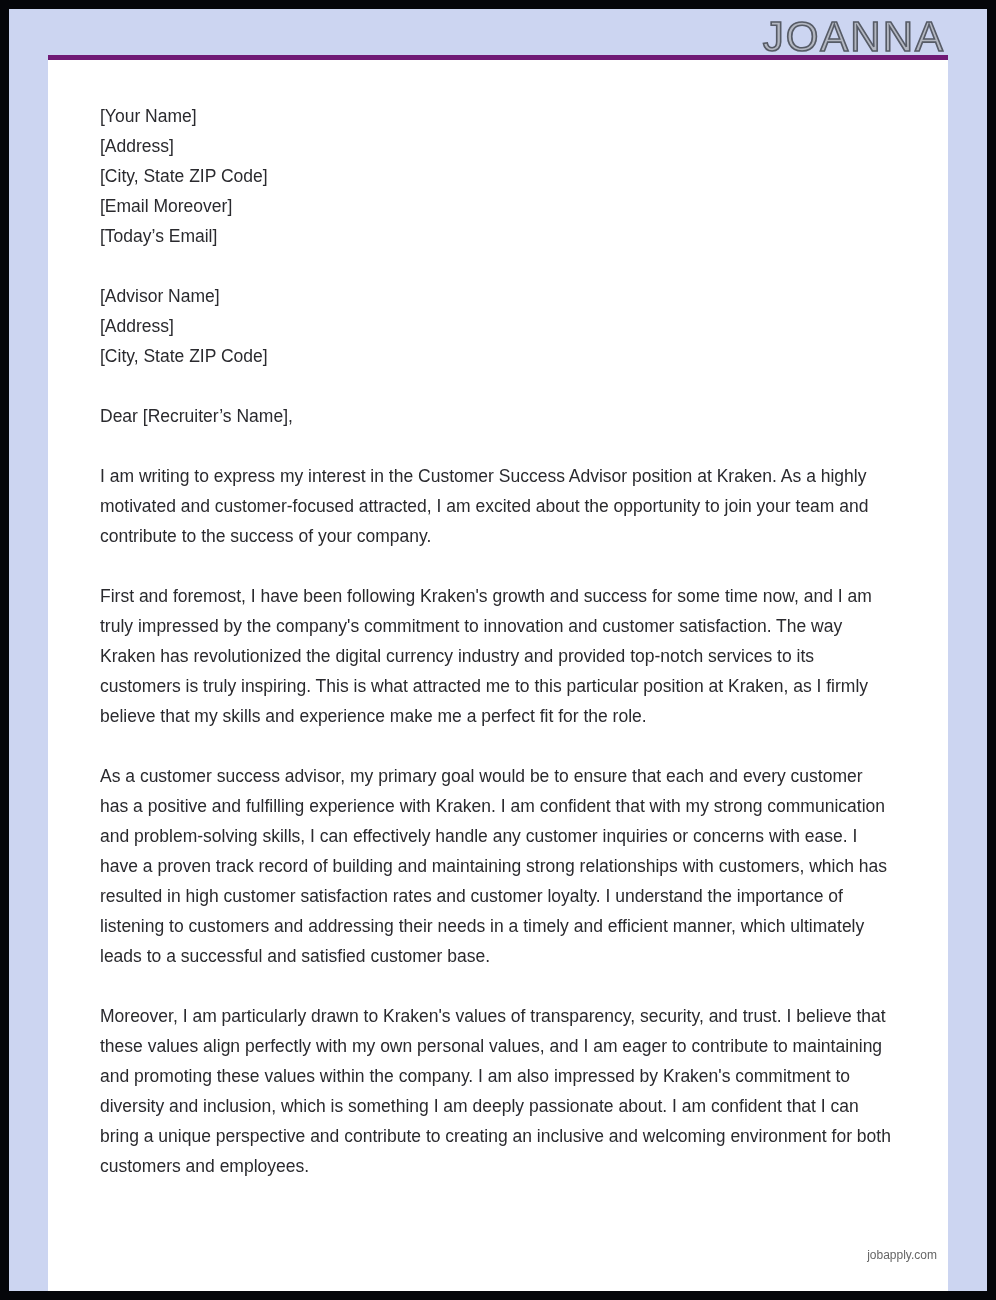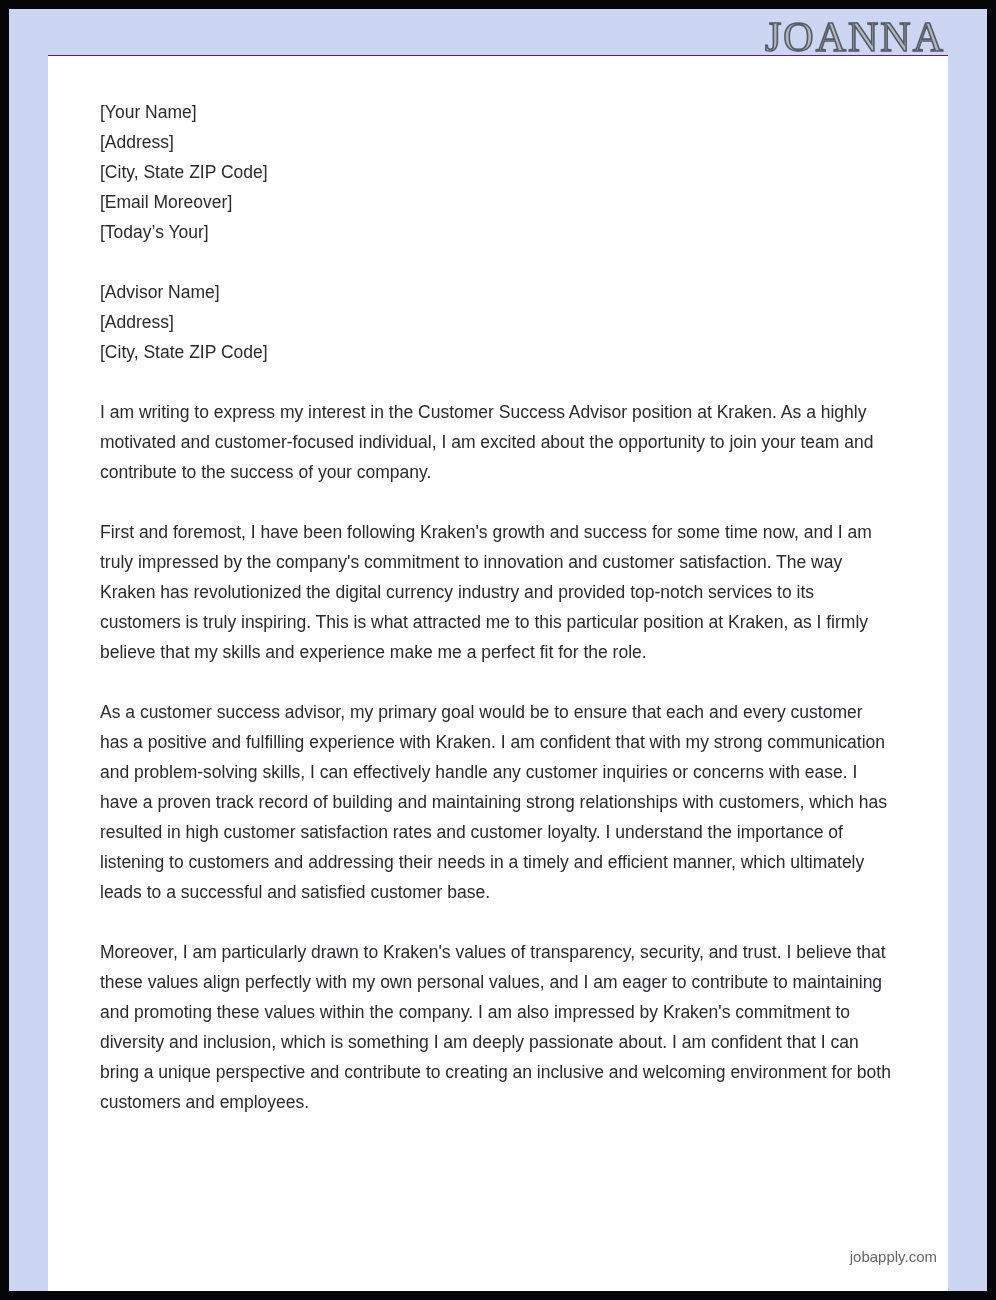--- a/index.html
+++ b/index.html
@@ -10,83 +10,84 @@
     position:relative;
     width:996px; height:1300px;
     background:#ccd5f1;
     border:9px solid #05060a;
     overflow:hidden;
   }
 
   .brand {
     position:absolute;
     top:4px; right:42px;
-    font-family:Liberation Serif, serif;
+    font-family:Liberation Sans, sans-serif;
     font-size:42px;
     font-weight:400;
     letter-spacing:2px;
     color:#b3b7c1;
     -webkit-text-stroke:1.6px #565b66;
     text-shadow:0 0 1px #565b66;
   }
 
   .paper {
     position:absolute;
     left:39px; top:46px;
     width:900px; bottom:0;
     background:#ffffff;
-    border-top:1px solid #701a75;
+    border-top:5px solid #701a75;
   }
 
   .content {
     padding:41px 53px 0 52px;
     font-size:17.5px;
     line-height:30px;
     color:#2a2a2e;
   }
 
   .addr-block { margin-bottom:30px; }
   .addr-block p { line-height:30px; }
   .salutation { margin-bottom:30px; }
   .para { margin-bottom:30px; }
 
   .watermark {
     position:absolute;
     top:1239px; right:50px;
-    font-size:15px;
+    font-size:12px;
     color:#4a4a4a;
     opacity:0.85;
   }
 </style>
 </head>
 <body>
 
 <div class="frame">
 
   <div class="brand">JOANNA</div>
 
   <div class="paper">
     <div class="content">
 
       <div class="addr-block">
         <p>[Your Name]</p>
         <p>[Address]</p>
         <p>[City, State ZIP Code]</p>
         <p>[Email Moreover]</p>
-        <p>[Today’s Your]</p>
+        <p>[Today’s Email]</p>
       </div>
 
       <div class="addr-block">
         <p>[Advisor Name]</p>
         <p>[Address]</p>
         <p>[City, State ZIP Code]</p>
       </div>
 
+      <p class="salutation">Dear [Recruiter’s Name],</p>
 
-      <p class="para">I am writing to express my interest in the Customer Success Advisor position at Kraken. As a highly motivated and customer-focused individual, I am excited about the opportunity to join your team and contribute to the success of your company.</p>
+      <p class="para">I am writing to express my interest in the Customer Success Advisor position at Kraken. As a highly motivated and customer-focused attracted, I am excited about the opportunity to join your team and contribute to the success of your company.</p>
       <p class="para">First and foremost, I have been following Kraken's growth and success for some time now, and I am truly impressed by the company's commitment to innovation and customer satisfaction. The way Kraken has revolutionized the digital currency industry and provided top-notch services to its customers is truly inspiring. This is what attracted me to this particular position at Kraken, as I firmly believe that my skills and experience make me a perfect fit for the role.</p>
       <p class="para">As a customer success advisor, my primary goal would be to ensure that each and every customer has a positive and fulfilling experience with Kraken. I am confident that with my strong communication and problem-solving skills, I can effectively handle any customer inquiries or concerns with ease. I have a proven track record of building and maintaining strong relationships with customers, which has resulted in high customer satisfaction rates and customer loyalty. I understand the importance of listening to customers and addressing their needs in a timely and efficient manner, which ultimately leads to a successful and satisfied customer base.</p>
       <p class="para">Moreover, I am particularly drawn to Kraken's values of transparency, security, and trust. I believe that these values align perfectly with my own personal values, and I am eager to contribute to maintaining and promoting these values within the company. I am also impressed by Kraken's commitment to diversity and inclusion, which is something I am deeply passionate about. I am confident that I can bring a unique perspective and contribute to creating an inclusive and welcoming environment for both customers and employees.</p>
 
     </div>
   </div>
 
   <div class="watermark">jobapply.com</div>
 
 </div>

